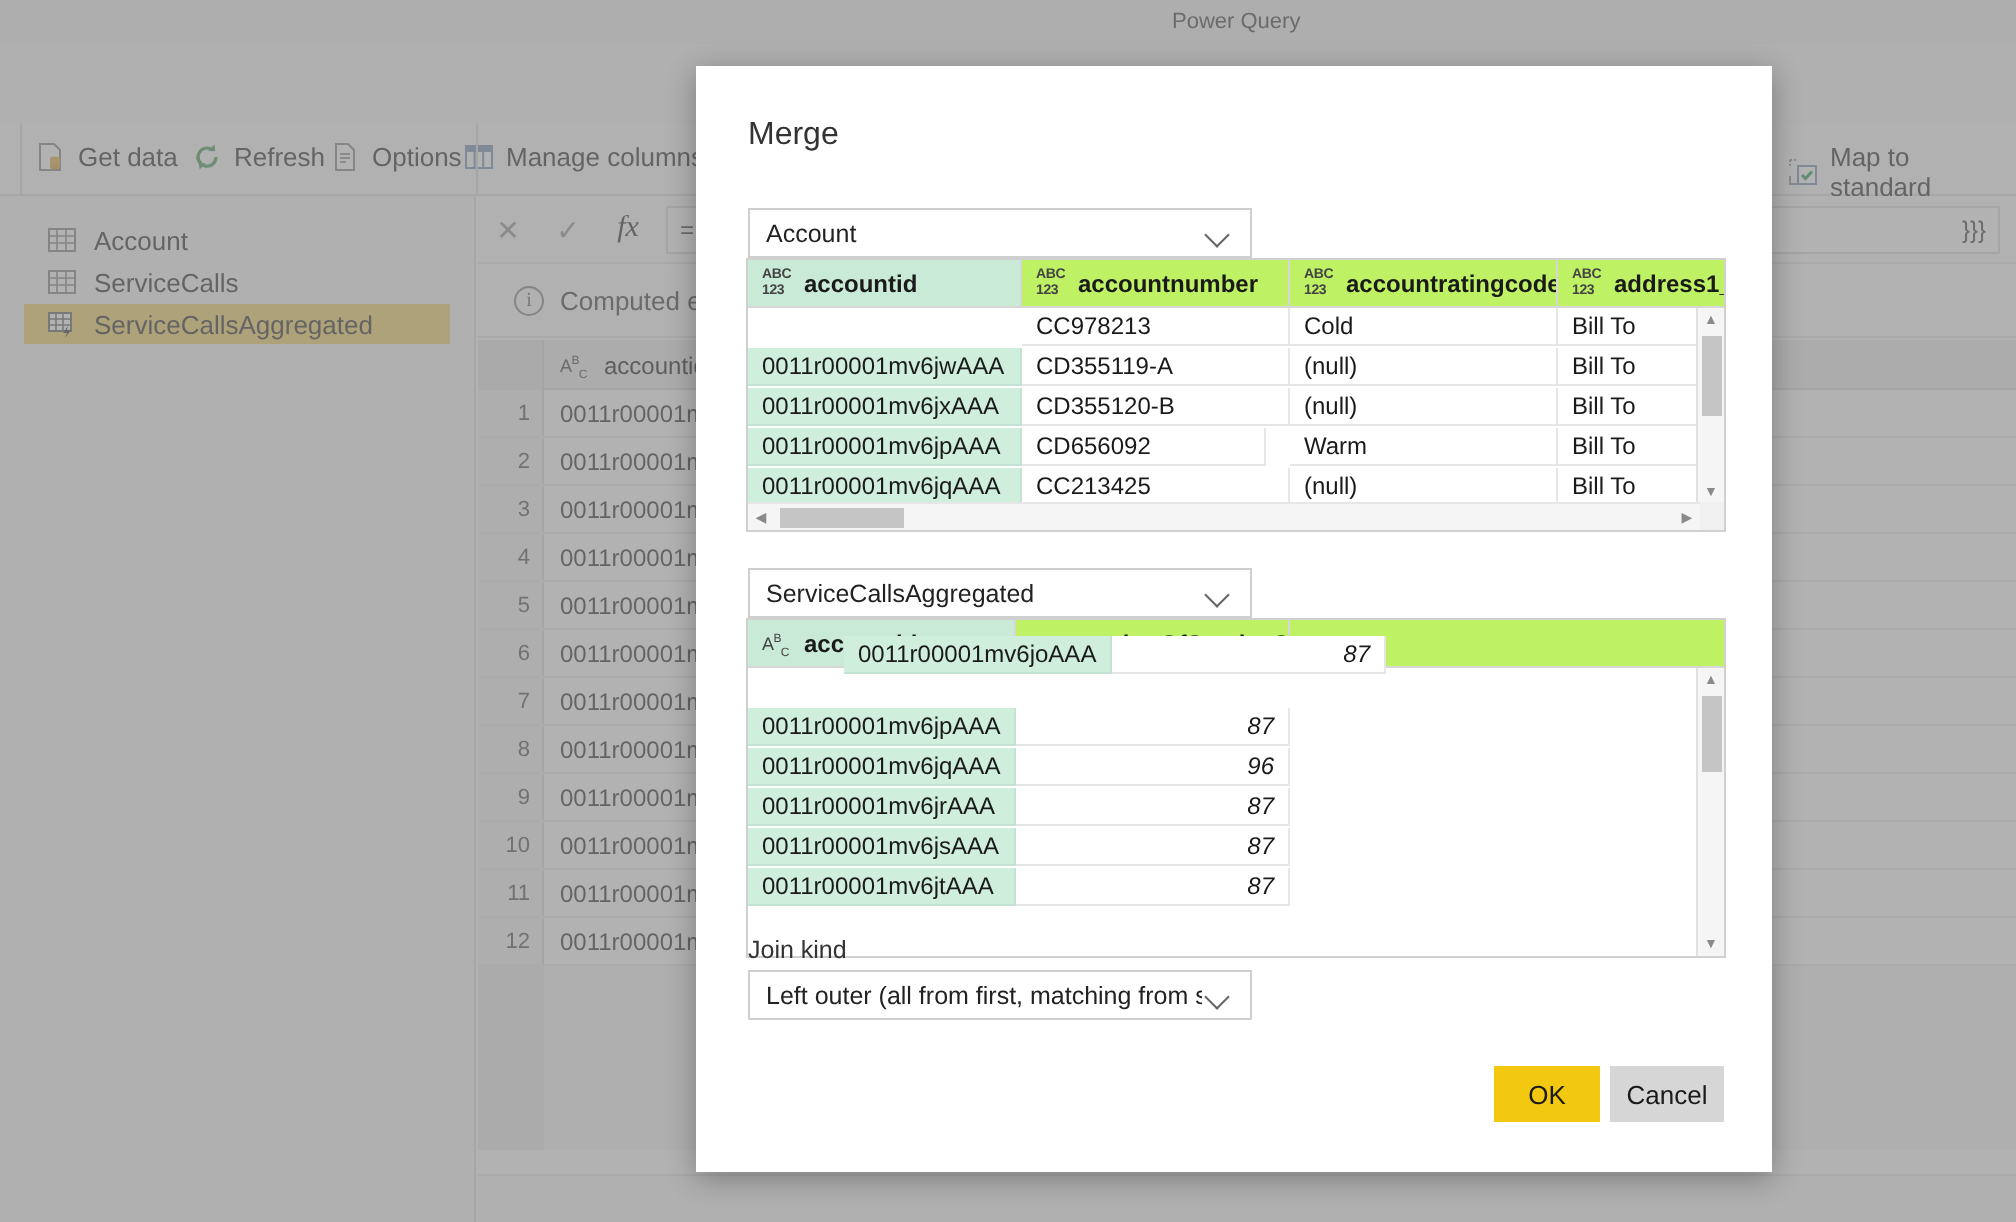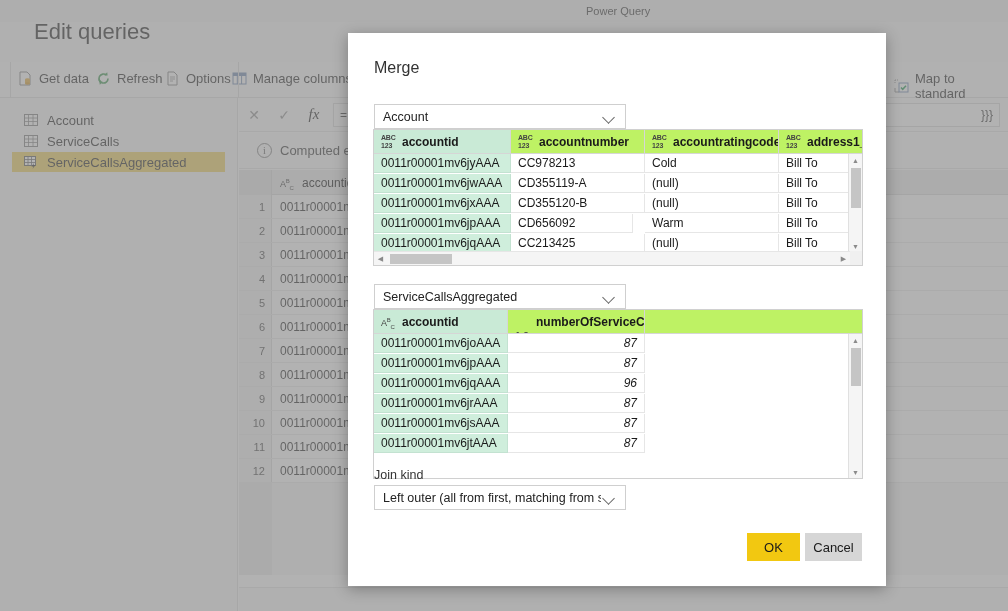--- a/index.html
+++ b/index.html
@@ -253,21 +253,20 @@
 </style>
 </head>
 <body>
 
 <div id="app-backdrop">
 
   <div class="top-strip"></div>
   <div class="app-name">Power Query</div>
 
   <div class="title-bar"></div>
-  <div class="title-text">Edit queries</div>
 
   <div class="ribbon">
     <div class="ribbon-inner">
       <div class="rib-item" style="left:18px;">
         <span class="icon-sq">
           <svg width="15" height="15" viewBox="0 0 15 15">
             <path d="M2 1h7l3 3v10H2z" fill="#fff" stroke="#8a8a8a" stroke-width="1"></path>
             <ellipse cx="9.5" cy="8.5" rx="2.5" ry="1.2" fill="#e8b44a"></ellipse>
             <rect x="7" y="8.5" width="5" height="4" fill="#e8b44a"></rect>
             <ellipse cx="9.5" cy="12.5" rx="2.5" ry="1.2" fill="#d9a23c"></ellipse>
@@ -478,21 +477,20 @@
         <span class="ticon ticon-abc">
           <span class="l1">ABC</span>
             <span class="l2">123</span>
         </span>
         <span>address1_addr</span>
       </div>
     </div>
 
     <div id="pt1-rows">
         <div class="pt-row" style="top: 24px;">
-          <div class="pt-cell sel" style="left: 0px; width: 137px;">0011r00001mv6jyAAA</div>
           <div class="pt-cell" style="left: 137px; width: 134px;">CC978213</div>
           <div class="pt-cell" style="left: 271px; width: 134px;">Cold</div>
           <div class="pt-cell" style="left: 405px; width: 85px;">Bill To</div>
         </div>
         <div class="pt-row" style="top: 44px;">
           <div class="pt-cell sel" style="left: 0px; width: 137px;">0011r00001mv6jwAAA</div>
           <div class="pt-cell" style="left: 137px; width: 134px;">CD355119-A</div>
           <div class="pt-cell" style="left: 271px; width: 134px;">(null)</div>
           <div class="pt-cell" style="left: 405px; width: 85px;">Bill To</div>
         </div>
@@ -552,21 +550,21 @@
       <div class="pt-colhead" style="left:134px; width:137px;">
         <span class="ticon">
           <span class="ticon-num" style="position:absolute;left:0;top:17px;text-align:right;">1.2</span>
         </span>
         <span>numberOfServiceCalls</span>
       </div>
       <div class="pt-colhead" style="left:271px; width:219px; border-right:none;"></div>
     </div>
 
     <div id="pt2-rows">
-        <div class="pt-row" style="top: 24px;">
+        <div class="pt-row" style="top: 8px; margin-left: 48px;">
           <div class="pt-cell sel" style="left: 0px; width: 134px;">0011r00001mv6joAAA</div>
           <div class="pt-cell num" style="left: 134px; width: 137px;">87</div>
         </div>
         <div class="pt-row" style="top: 44px;">
           <div class="pt-cell sel" style="left: 0px; width: 134px;">0011r00001mv6jpAAA</div>
           <div class="pt-cell num" style="left: 134px; width: 137px;">87</div>
         </div>
         <div class="pt-row" style="top: 64px;">
           <div class="pt-cell sel" style="left: 0px; width: 134px;">0011r00001mv6jqAAA</div>
           <div class="pt-cell num" style="left: 134px; width: 137px;">96</div>

